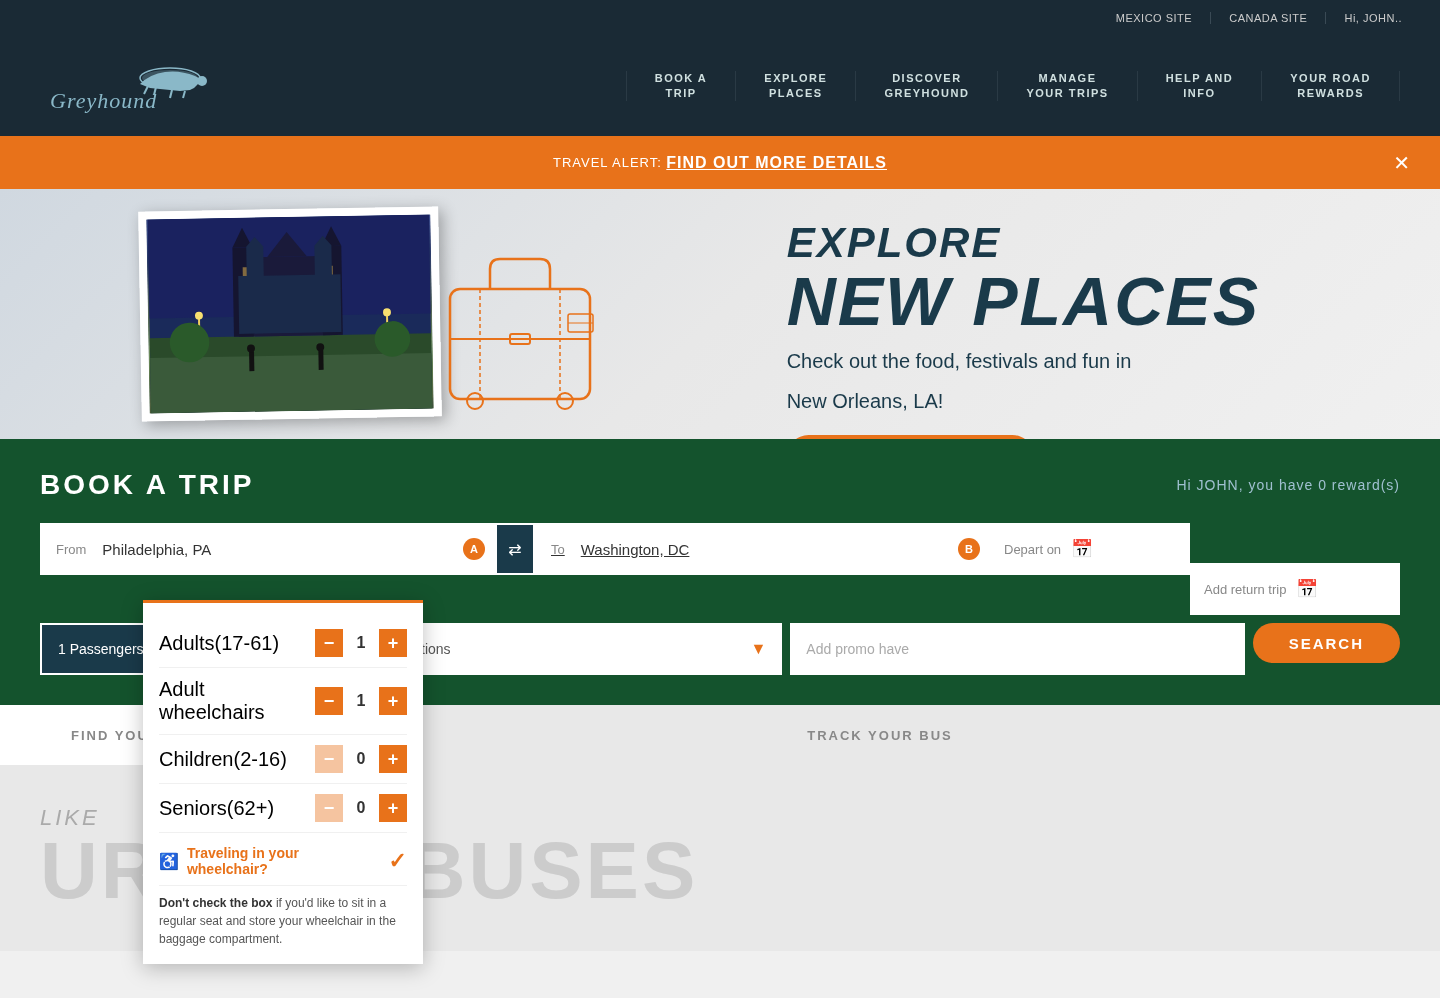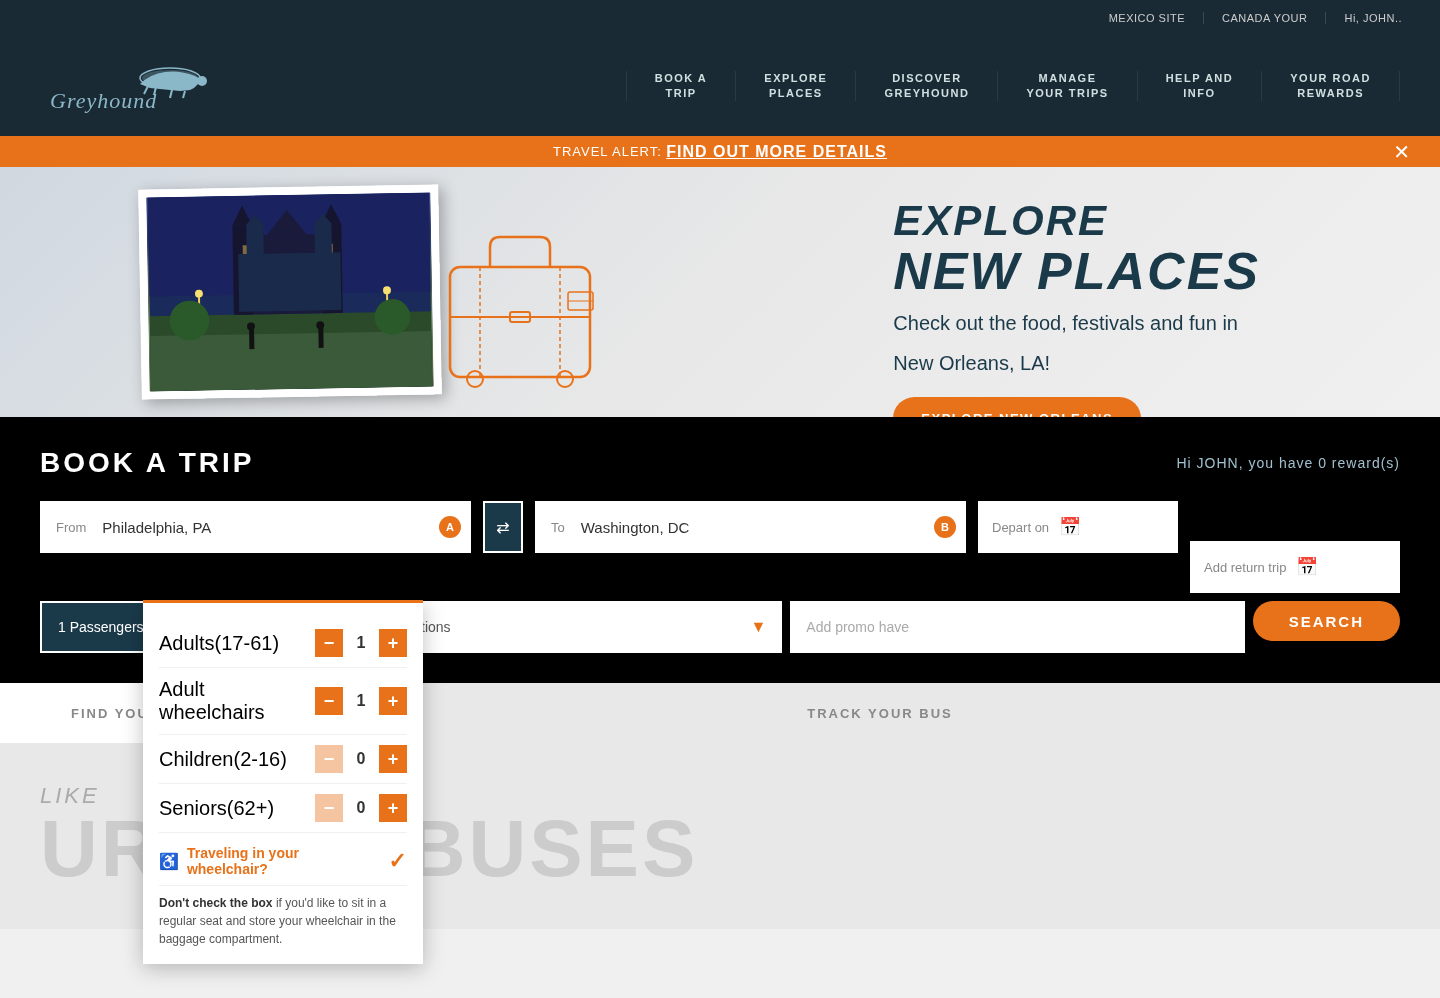--- a/index.html
+++ b/index.html
@@ -53,21 +53,21 @@
       border-right: 1px solid #2a3a45;
       line-height: 1.4;
       cursor: pointer;
       text-transform: uppercase;
     }
     .nav-item:first-child { border-left: 1px solid #2a3a45; }
 
     
     .travel-alert {
       background: #e8721a;
-      height: 31px;
+      height: 53px;
       display: flex;
       align-items: center;
       justify-content: center;
       position: relative;
     }
     .travel-alert-text {
       color: white;
       font-size: 13px;
       letter-spacing: 1px;
     }
@@ -146,21 +146,21 @@
     }
     .hero-explore {
       font-size: 42px;
       font-style: italic;
       font-weight: bold;
       color: #1a3a4a;
       letter-spacing: 2px;
       text-transform: uppercase;
     }
     .hero-new-places {
-      font-size: 52px;
+      font-size: 68px;
       font-style: italic;
       font-weight: 900;
       color: #1a3a4a;
       letter-spacing: 2px;
       text-transform: uppercase;
       line-height: 1;
     }
     .hero-desc {
       font-size: 20px;
       color: #1a3a4a;
@@ -177,21 +177,21 @@
       font-weight: bold;
       letter-spacing: 1.5px;
       border-radius: 30px;
       cursor: pointer;
       margin-top: 20px;
       text-transform: uppercase;
     }
 
     
     .book-section {
-      background: #000000;
+      background: #14532d;
       padding: 30px 40px;
       position: relative;
       z-index: 10;
     }
     .book-header {
       display: flex;
       align-items: center;
       margin-bottom: 22px;
     }
     .book-title {
@@ -203,38 +203,38 @@
       flex: 1;
     }
     .rewards-text {
       color: #a0c0d0;
       font-size: 14px;
       letter-spacing: 1px;
     }
 
     .booking-row {
       display: flex;
-      gap: 12px;
+      gap: 0;
       align-items: stretch;
       margin-bottom: 8px;
       justify-content: flex-end;
     }
     .input-field {
       background: white;
       border: none;
       padding: 0 16px;
       height: 52px;
       display: flex;
       align-items: center;
       font-size: 14px;
       color: #333;
       position: relative;
     }
     .input-field.from { flex: 1; }
-    .input-field.to { flex: 1; }
+    .input-field.to { flex: 1; text-decoration: underline; }
     .field-label {
       color: #888;
       font-size: 13px;
       margin-right: 8px;
       font-weight: 500;
     }
     .field-value {
       color: #333;
       font-size: 15px;
       font-weight: 500;
@@ -491,21 +491,21 @@
       flex-direction: column;
       align-items: flex-start;
     }
     .logo-svg { width: 180px; height: 60px; }
   </style>
 </head>
 <body>
 
 <div class="top-bar">
   <a class="top-bar-link">MEXICO SITE</a>
-  <a class="top-bar-link">CANADA YOUR</a>
+  <a class="top-bar-link">CANADA SITE</a>
   <a class="top-bar-link">Hi, JOHN..</a>
 </div>
 
 <div class="header">
   <div class="logo-container logo-area">
     <svg class="logo-svg" viewBox="0 0 180 60">
 
       <ellipse cx="130" cy="22" rx="30" ry="10" fill="none" stroke="#8ab8c8" stroke-width="1.5"></ellipse>
       <ellipse cx="130" cy="22" rx="28" ry="8" fill="#8ab8c8" opacity="0.3"></ellipse>
 

